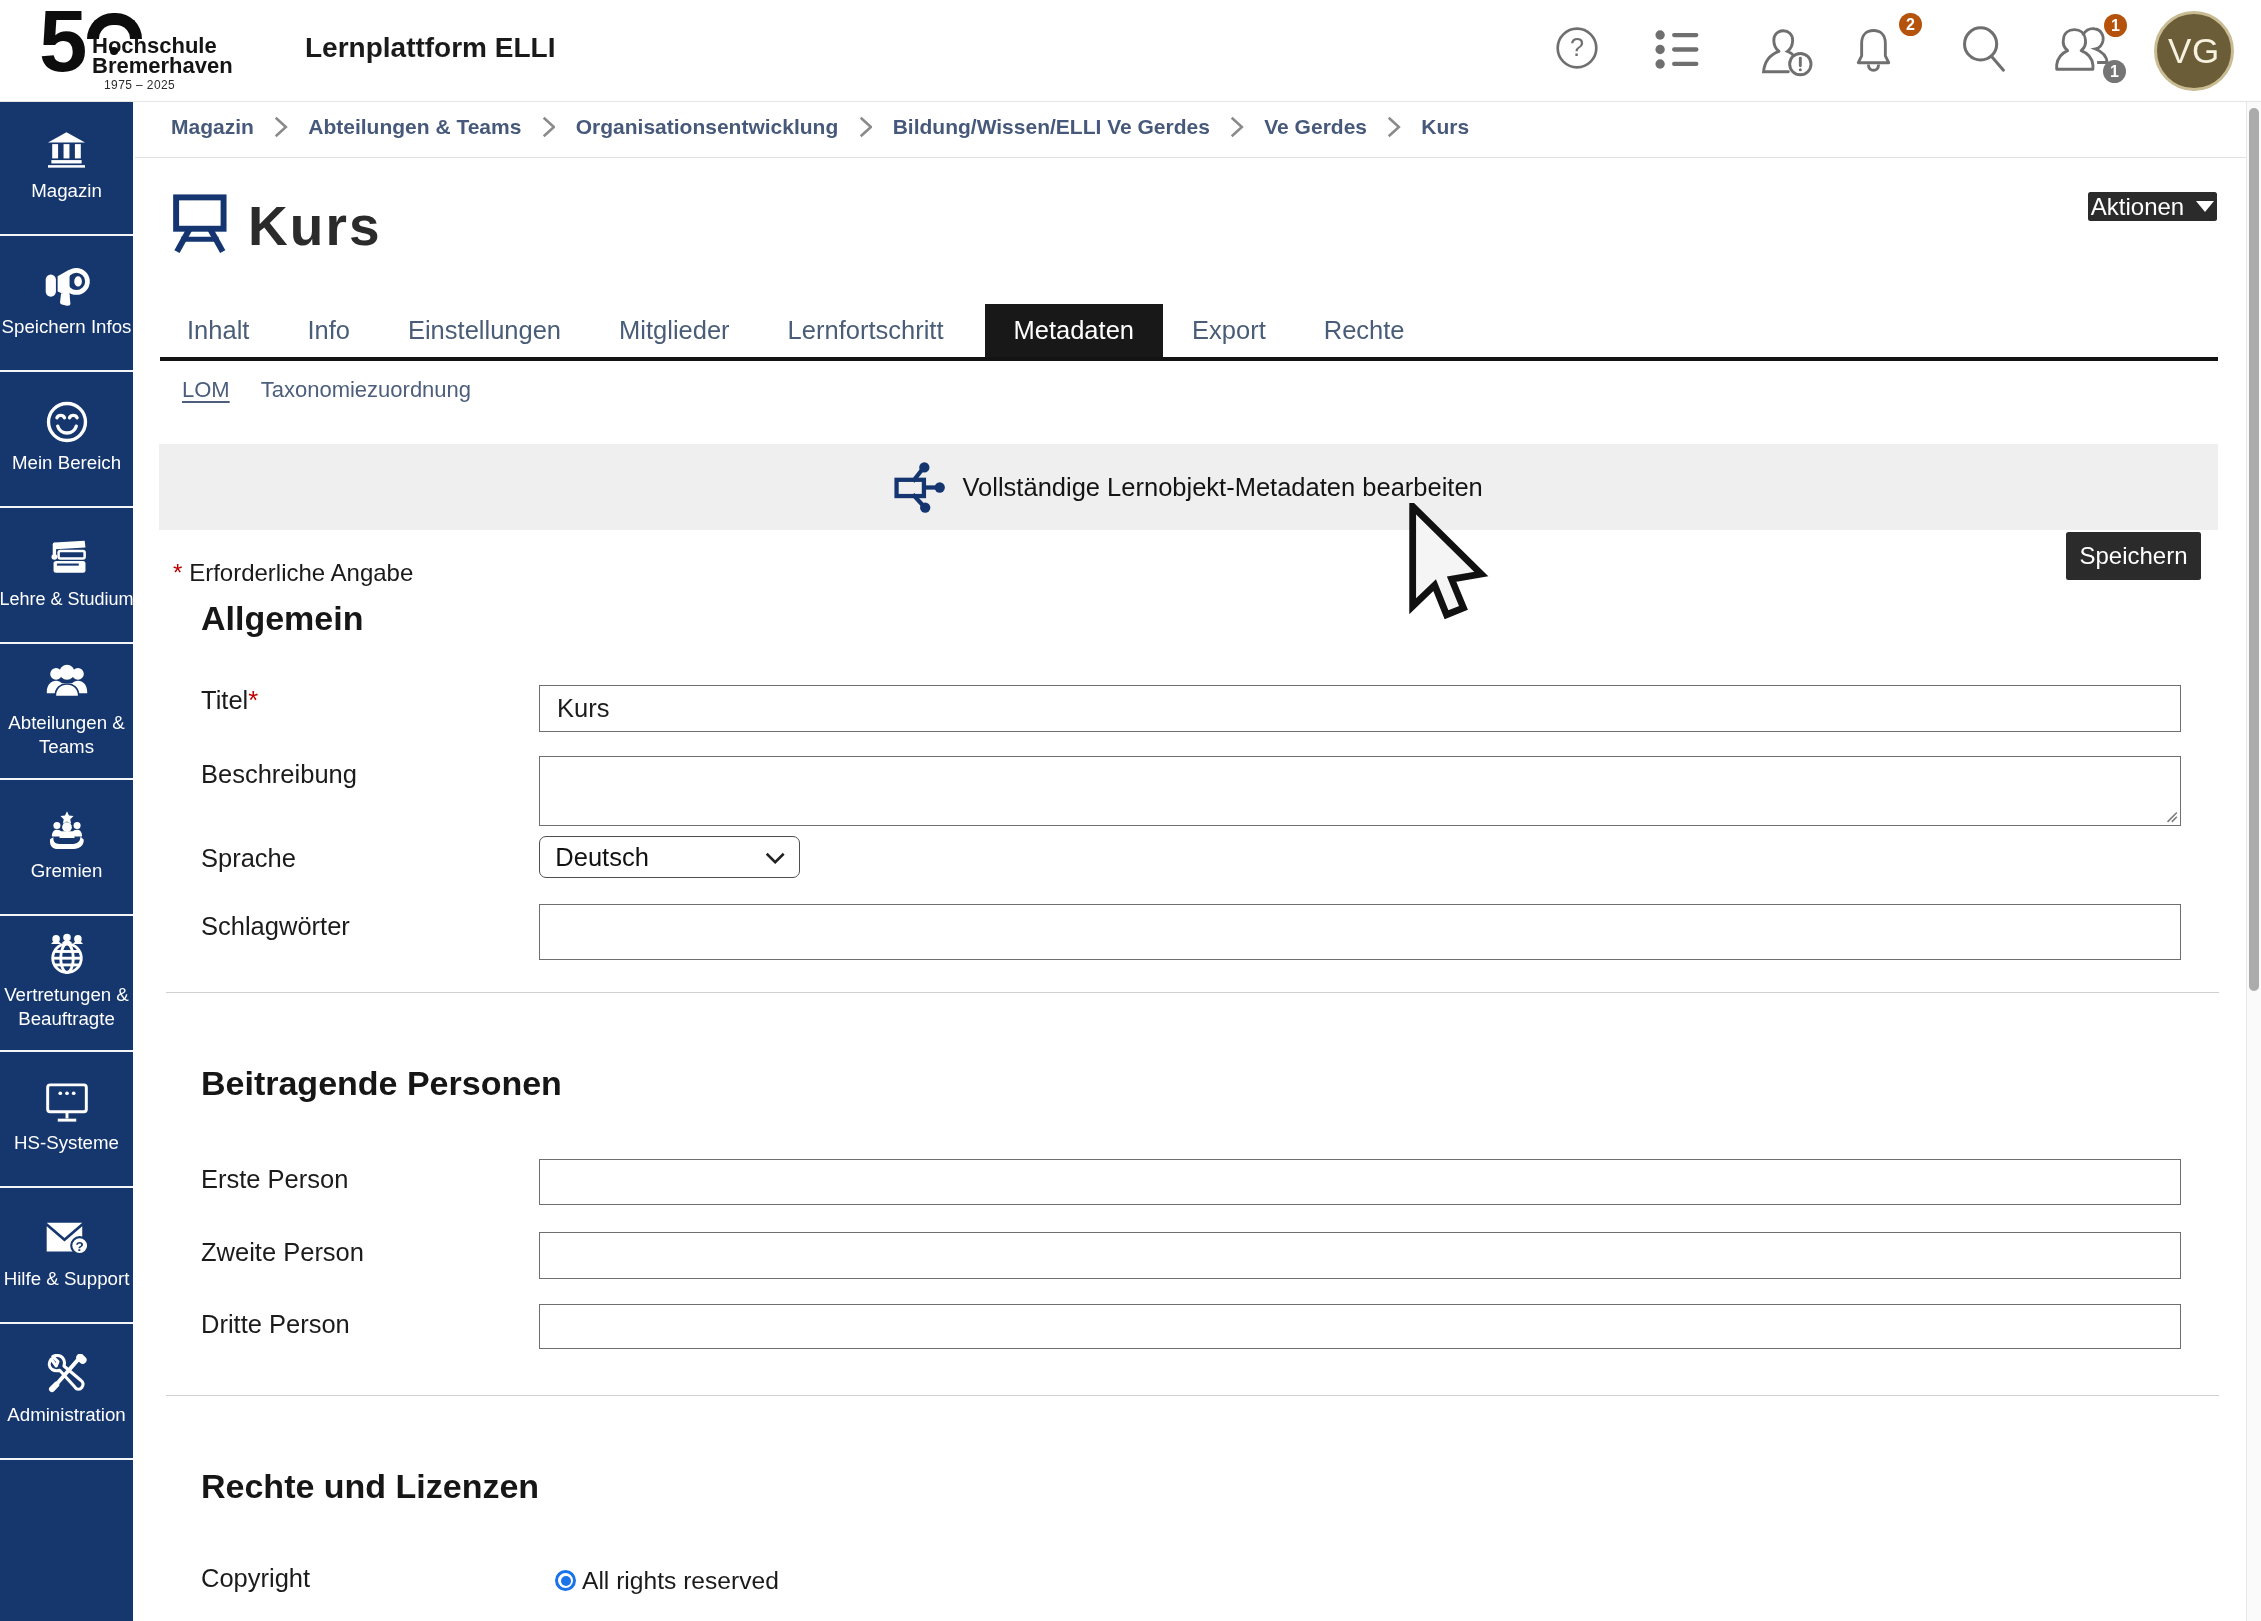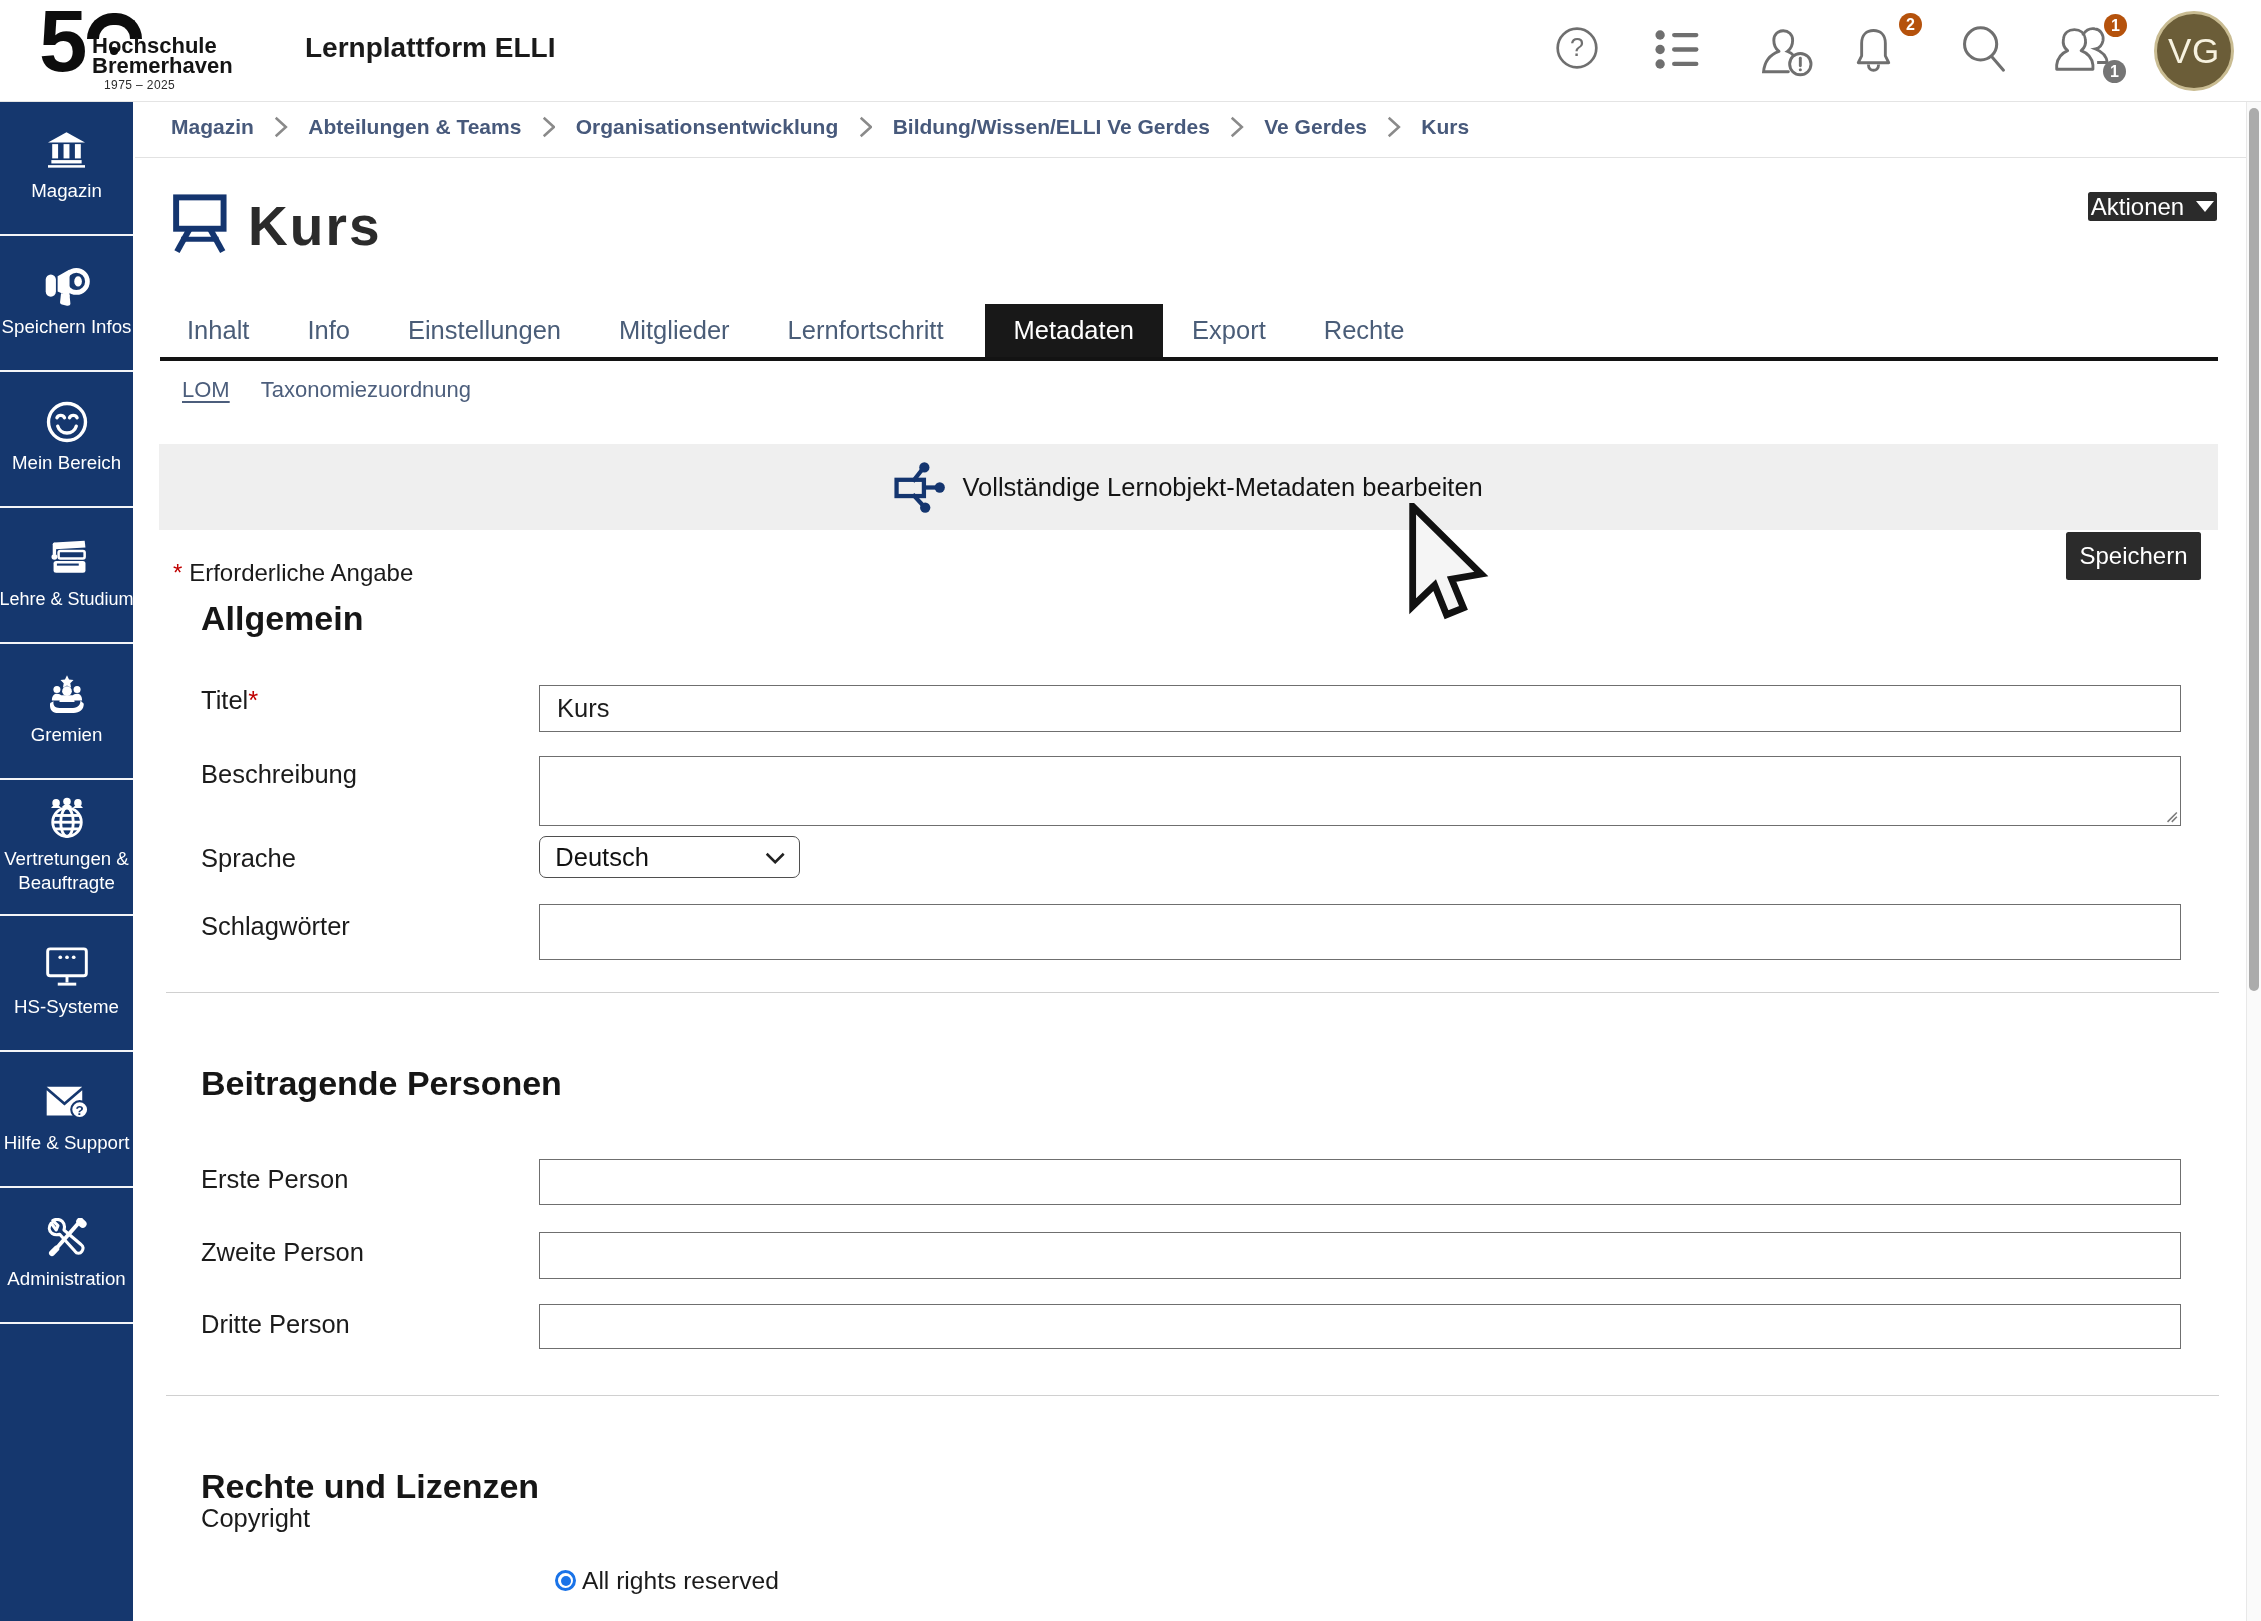--- a/index.html
+++ b/index.html
@@ -170,20 +170,32 @@
       <svg width="42" height="37" viewBox="0 0 50 44" fill="#fff">
         <path d="M10 3 L46 1 L47 9 L11 11 Z"></path>
         <rect x="8" y="3" width="4" height="15" rx="2"></rect>
         <circle cx="10" cy="20" r="3.5"></circle>
         <rect x="15" y="13" width="31" height="9" rx="2" fill="none" stroke="#fff" stroke-width="3"></rect>
         <rect x="9" y="25" width="38" height="14" rx="3"></rect>
         <rect x="13" y="28" width="26" height="2.5" fill="#15376e"></rect>
       </svg>
     </div>
     <div class="lb" style="font-size:18px">Lehre &amp; Studium</div>
+  </div>
+  <div class="sbi">
+    <div class="ic">
+      <svg width="44" height="37" viewBox="0 0 52 44" fill="#fff">
+        <circle cx="13" cy="13" r="7"></circle>
+        <circle cx="39" cy="13" r="7"></circle>
+        <circle cx="26" cy="11" r="9"></circle>
+        <path d="M2 34 C2 26 7 21 13 21 C16 21 18 22 20 24 L32 24 C34 22 36 21 39 21 C45 21 50 26 50 34 L50 36 L2 36 Z"></path>
+        <path d="M12 40 C12 30 18 25 26 25 C34 25 40 30 40 40 Z" stroke="#15376e" stroke-width="2"></path>
+      </svg>
+    </div>
+    <div class="lb">Abteilungen &amp;<br>Teams</div>
   </div>
   <div class="sbi">
     <div class="ic">
       <svg width="42" height="41" viewBox="0 0 50 48" fill="#fff">
         <path d="M25 1 l2.4 5 5.4 .8 -3.9 3.8 1 5.4 -4.9 -2.6 -4.9 2.6 1 -5.4 -3.9 -3.8 5.4 -.8 Z"></path>
         <circle cx="13" cy="18" r="4.2"></circle>
         <circle cx="37" cy="18" r="4.2"></circle>
         <circle cx="25" cy="20" r="5.8"></circle>
         <path d="M7 31 C7 25 10 23 13 23 C16 23 17 24 18 25 L32 25 C33 24 34 23 37 23 C40 23 43 25 43 31 Z"></path>
         <path d="M16 33 C16 27 20 26 25 26 C30 26 34 27 34 33 Z"></path>
@@ -350,21 +362,21 @@
 <div class="flabel" style="top:1238px">Zweite Person</div>
 <div class="tin" style="top:1232px;height:47px"></div>
 
 <div class="flabel" style="top:1310px">Dritte Person</div>
 <div class="tin" style="top:1304px;height:45px"></div>
 
 <div class="divider" style="top:1395px"></div>
 
 <div class="sech" style="top:1467px">Rechte und Lizenzen</div>
 
-<div class="flabel" style="top:1504px">Copyright</div>
+<div class="flabel" style="top:1564px">Copyright</div>
 <div class="radio"></div>
 <div class="radlab">All rights reserved</div>
 
 <div class="sbar"></div>
 <div class="sthumb"></div>
 
 <svg class="cursor" width="81" height="127" viewBox="0 0 95 150">
   <path d="M4 4 L4 122 L30 97 L44 132 L64 124 L50 90 L85 84 Z" fill="#f5f5f5" stroke="#111" stroke-width="8" stroke-linejoin="miter"></path>
 </svg>
 

